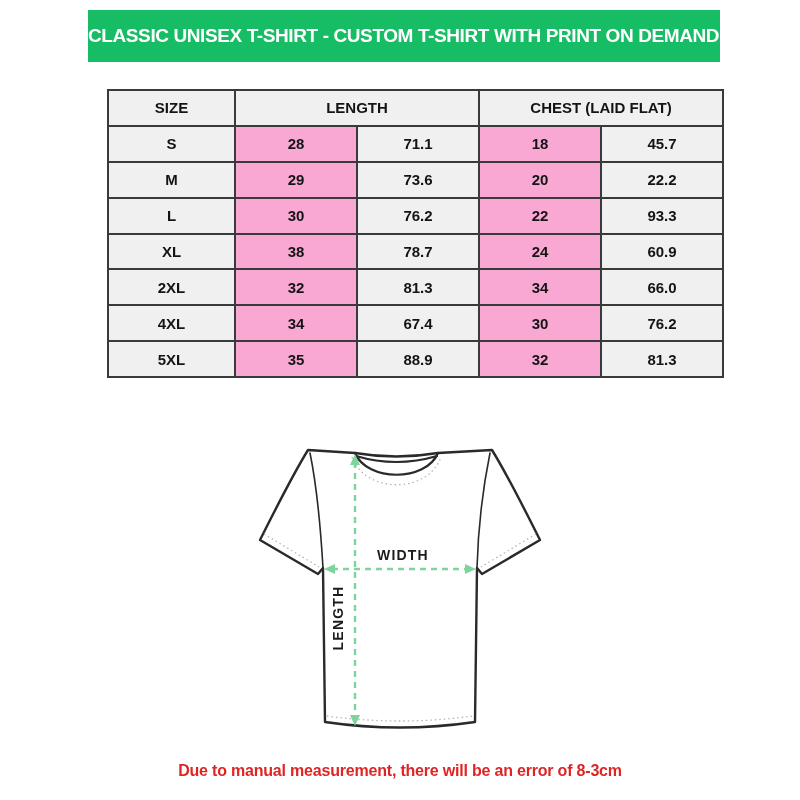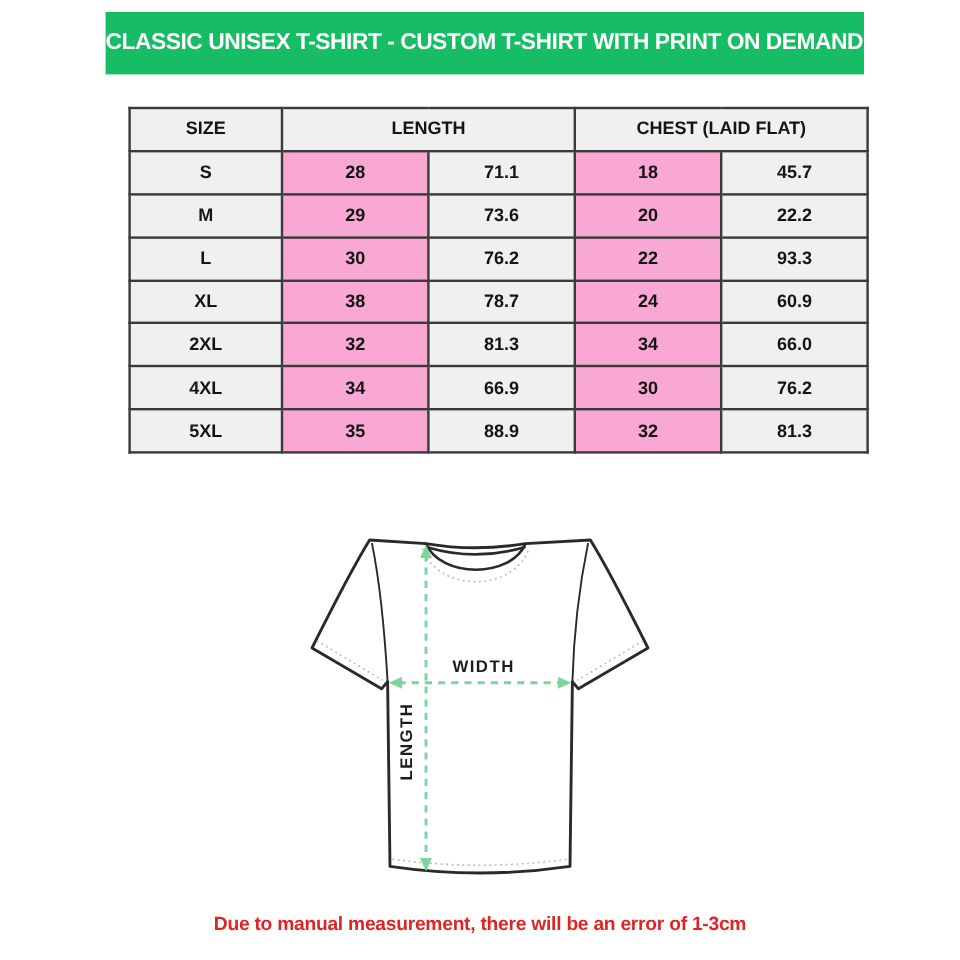--- a/index.html
+++ b/index.html
@@ -104,21 +104,21 @@
       <tr>
         <td class="c-gray">2XL</td>
         <td class="c-white">32</td>
         <td class="c-gray">81.3</td>
         <td class="c-white">34</td>
         <td class="c-gray">66.0</td>
       </tr>
       <tr>
         <td class="c-gray">4XL</td>
         <td class="c-white">34</td>
-        <td class="c-gray">66.9</td>
+        <td class="c-gray">67.4</td>
         <td class="c-white">30</td>
         <td class="c-gray">76.2</td>
       </tr>
       <tr>
         <td class="c-gray">5XL</td>
         <td class="c-white">35</td>
         <td class="c-gray">88.9</td>
         <td class="c-white">32</td>
         <td class="c-gray">81.3</td>
       </tr>
@@ -156,16 +156,16 @@
     <polygon class="measure-head" points="115,296 110,285 120,285"></polygon>
     <line class="measure" x1="92" y1="139" x2="228" y2="139"></line>
     <polygon class="measure-head" points="84,139 95,134 95,144"></polygon>
     <polygon class="measure-head" points="236,139 225,134 225,144"></polygon>
 
     <text class="measure-label" x="163" y="130" text-anchor="middle">WIDTH</text>
     <text class="measure-label" x="98" y="193" text-anchor="middle" transform="rotate(-90 98 188)">LENGTH</text>
   </svg>
 
   <div class="note">
-    <span>Due to manual measurement, there will be an error of 1-3cm</span>
+    <span>Due to manual measurement, there will be an error of 8-3cm</span>
   </div>
 
 </div>
 
 </body></html>

